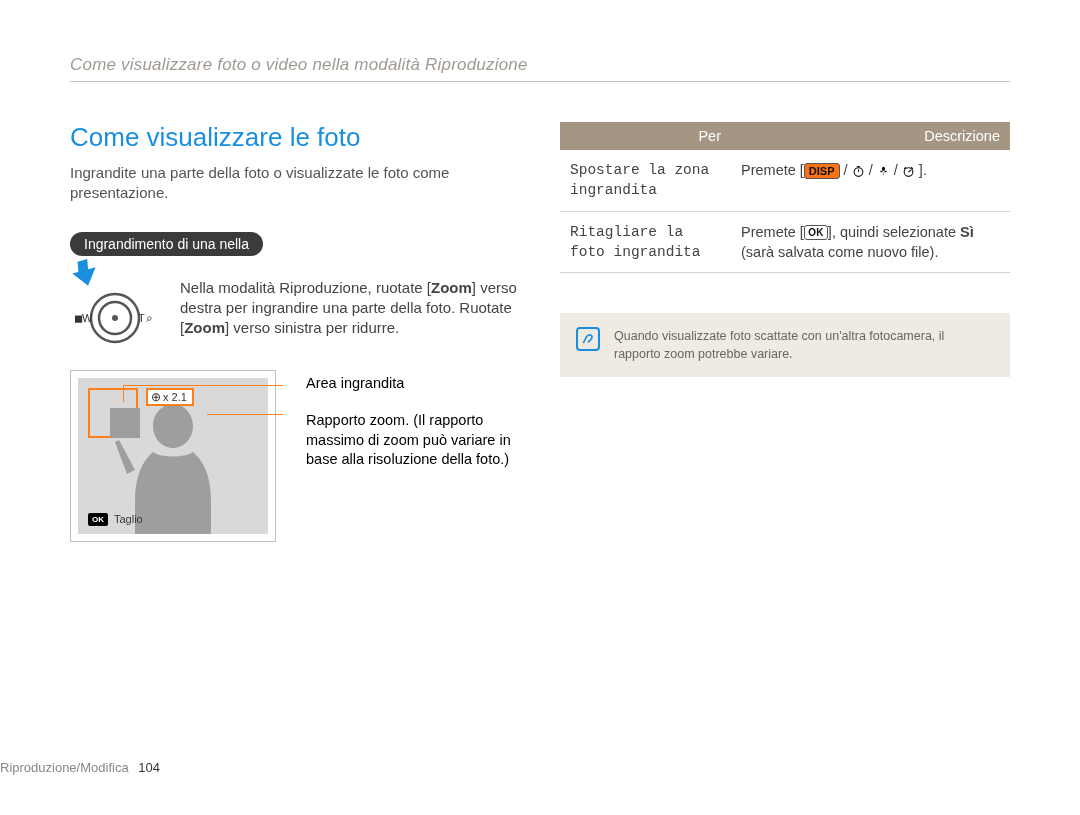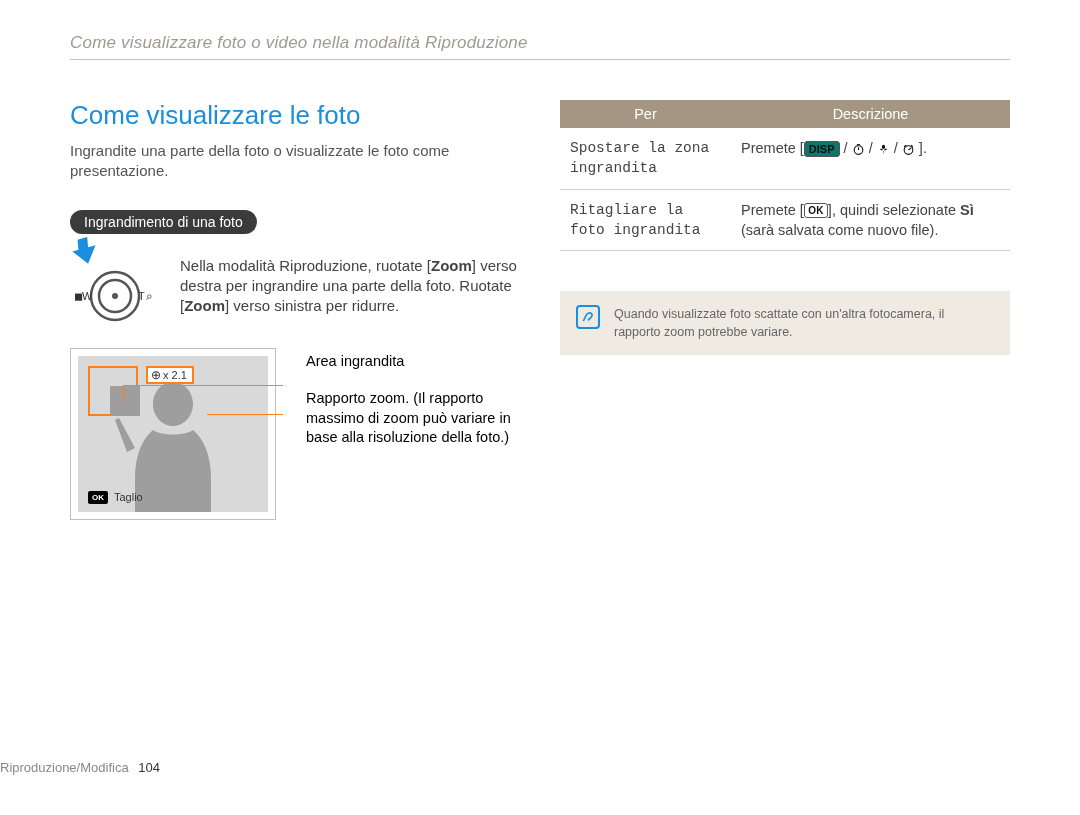--- a/index.html
+++ b/index.html
@@ -1,21 +1,21 @@
 <!DOCTYPE html>
 <html><head>
 <meta charset="utf-8">
 <style>
   * { box-sizing: border-box; margin: 0; padding: 0; }
   html, body { width: 1080px; height: 815px; background: #fff; font-family: Arial, Helvetica, sans-serif; color: #333; }
 
   .page {
     width: 1080px;
     height: 815px;
-    padding: 33px 70px 40px 70px;
+    padding: 55px 70px 40px 70px;
     position: relative;
   }
 
   .breadcrumb {
     font-size: 17px;
     font-style: italic;
     color: #a09a93;
     border-bottom: 1px solid #c9c3bb;
     padding-bottom: 6px;
     margin-bottom: 40px;
@@ -149,38 +149,38 @@
   
   table.desc {
     width: 100%;
     border-collapse: collapse;
     font-size: 14.5px;
   }
   table.desc th {
     background: #a59684;
     color: #fff;
     font-weight: 400;
-    text-align: center;
+    text-align: right;
     padding: 6px 10px;
   }
   table.desc td {
     border-bottom: 1px solid #d6d0c8;
     padding: 10px 10px;
     vertical-align: top;
     line-height: 1.4;
     color: #444;
   }
   table.desc td:first-child { width: 38%; font-family: Liberation Mono, monospace; }
 
   .btn-label {
     display: inline-flex; align-items: center; gap: 2px;
     border: 1px solid #555; border-radius: 3px;
     padding: 0 4px;
     font-size: 11px; font-weight: bold;
-    background: #0f766e; color: #111;
+    background: #f97316; color: #111;
     line-height: 14px; vertical-align: middle;
   }
   .btn-ok {
     display: inline-flex; align-items: center; justify-content: center;
     min-width: 24px; height: 15px; border: 1px solid #555; border-radius: 3px;
     font-size: 10px; font-weight: bold; background: #fff; color: #111;
     vertical-align: middle;
   }
 
   .note-box {
@@ -217,21 +217,21 @@
 <div class="page">
 
   <div class="breadcrumb">Come visualizzare foto o video nella modalità Riproduzione</div>
 
   <div class="columns">
 
     <div class="left">
       <h1 class="title">Come visualizzare le foto</h1>
       <p class="intro">Ingrandite una parte della foto o visualizzate le foto come presentazione.</p>
 
-      <div class="pill">Ingrandimento di una foto</div>
+      <div class="pill">Ingrandimento di una nella</div>
 
       <div class="dial-row">
         <div class="dial-wrap">
           <div class="dial-arrow"></div>
           <svg class="dial-svg" viewBox="0 0 90 70">
             <circle cx="45" cy="42" r="24" fill="none" stroke="#555" stroke-width="2.5"></circle>
             <circle cx="45" cy="42" r="16" fill="none" stroke="#555" stroke-width="2.5"></circle>
             <circle cx="45" cy="42" r="3" fill="#555"></circle>
             <text x="4" y="46" font-size="11" fill="#333">◼</text>
             <text x="12" y="46" font-size="11" fill="#333">W</text>

